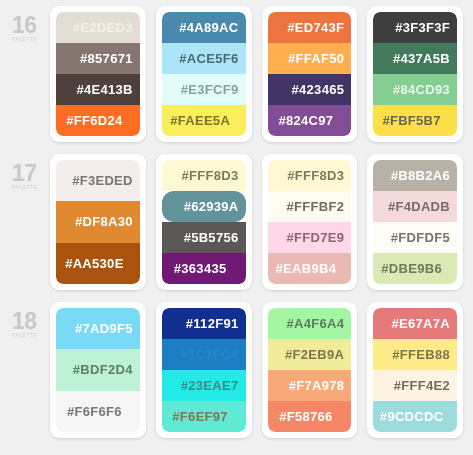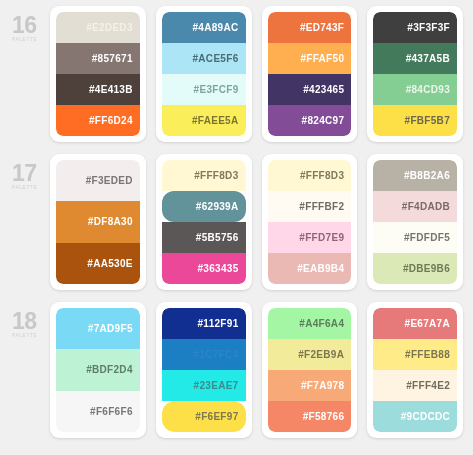--- a/index.html
+++ b/index.html
@@ -69,31 +69,32 @@
     border-radius: 7px;
     overflow: hidden;
   }
   .swatch {
     flex: 1 1 0;
     display: flex;
     align-items: center;
     justify-content: flex-end;
     padding-right: 7px;
     box-sizing: border-box;
-    font-size: 10px;
+    font-size: 13px;
     font-weight: bold;
     letter-spacing: 0.3px;
   }
   .stack .swatch:first-child {
     border-top-left-radius: 7px;
     border-top-right-radius: 7px;
   }
   .stack .swatch:last-child {
     border-bottom-left-radius: 7px;
     border-bottom-right-radius: 7px;
+    justify-content: center;
   }
 </style>
 </head>
 <body style="background: rgb(240, 240, 240);">
 
 <div class="board">
     <div class="row">
       <div class="row-num">
         <div class="row-num-big">16</div>
         <div class="row-num-sub">PALETTE</div>
@@ -188,21 +189,21 @@
           <div class="stack">
             <div class="swatch" style="background: rgb(255, 248, 211); color: rgb(126, 122, 94);">
               <span>#FFF8D3</span>
             </div>
             <div class="swatch" style="background: rgb(98, 147, 154); color: rgb(255, 255, 255); border-radius: 12px;">
               <span>#62939A</span>
             </div>
             <div class="swatch" style="background: rgb(91, 87, 86); color: rgb(255, 255, 255);">
               <span>#5B5756</span>
             </div>
-            <div class="swatch" style="background: #ec4899; color: rgb(255, 255, 255);">
+            <div class="swatch" style="background: #701a75; color: rgb(255, 255, 255);">
               <span>#363435</span>
             </div>
           </div>
         </div>
         <div class="card">
           <div class="stack">
             <div class="swatch" style="background: rgb(255, 248, 211); color: rgb(126, 122, 94);">
               <span>#FFF8D3</span>
             </div>
             <div class="swatch" style="background: rgb(255, 251, 242); color: rgb(111, 108, 100);">
@@ -257,21 +258,21 @@
           <div class="stack">
             <div class="swatch" style="background: rgb(17, 47, 145); color: rgb(255, 255, 255);">
               <span>#112F91</span>
             </div>
             <div class="swatch" style="background: rgb(28, 127, 196); color: rgb(42, 134, 200);">
               <span>#1C7FC4</span>
             </div>
             <div class="swatch" style="background: rgb(35, 234, 231); color: rgb(61, 139, 139);">
               <span>#23EAE7</span>
             </div>
-            <div class="swatch" style="background: #fde047; color: rgb(124, 120, 80); border-radius: 13px;">
+            <div class="swatch" style="background: #5eead4; color: rgb(124, 120, 80);">
               <span>#F6EF97</span>
             </div>
           </div>
         </div>
         <div class="card">
           <div class="stack">
             <div class="swatch" style="background: rgb(164, 246, 164); color: rgb(93, 124, 93);">
               <span>#A4F6A4</span>
             </div>
             <div class="swatch" style="background: rgb(242, 235, 154); color: rgb(123, 119, 80);">

